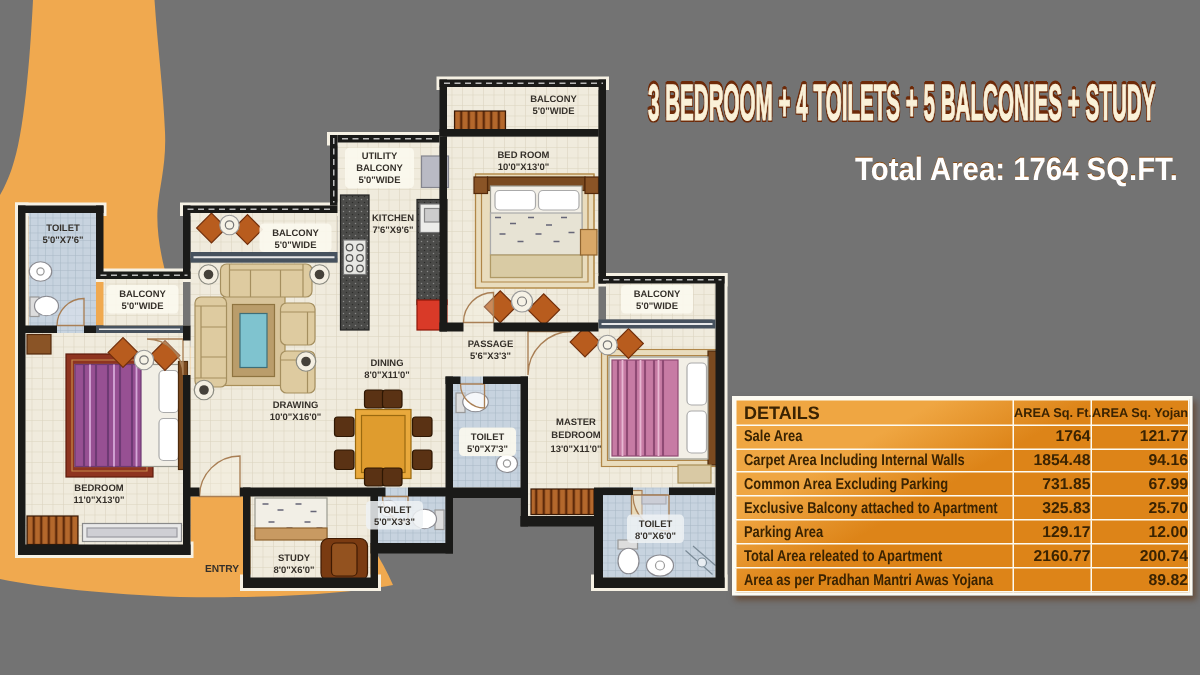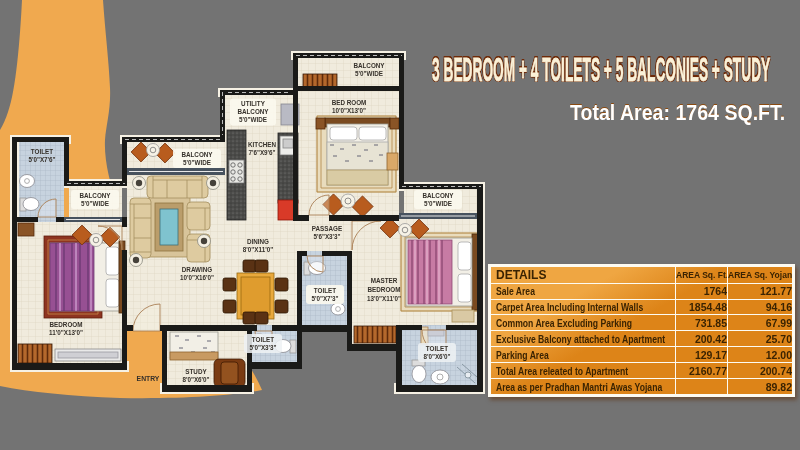--- a/index.html
+++ b/index.html
@@ -491,21 +491,21 @@
             <td class="n">1854.48</td>
             <td class="n">94.16</td>
           </tr>
 <tr>
             <td><span>Common Area Excluding Parking</span></td>
             <td class="n">731.85</td>
             <td class="n">67.99</td>
           </tr>
 <tr>
             <td><span>Exclusive Balcony attached to Apartment</span></td>
-            <td class="n">200.42</td>
+            <td class="n">325.83</td>
             <td class="n">25.70</td>
           </tr>
 <tr>
             <td><span>Parking Area</span></td>
             <td class="n">129.17</td>
             <td class="n">12.00</td>
           </tr>
 <tr>
             <td><span>Total Area releated to Apartment</span></td>
             <td class="n">2160.77</td>

